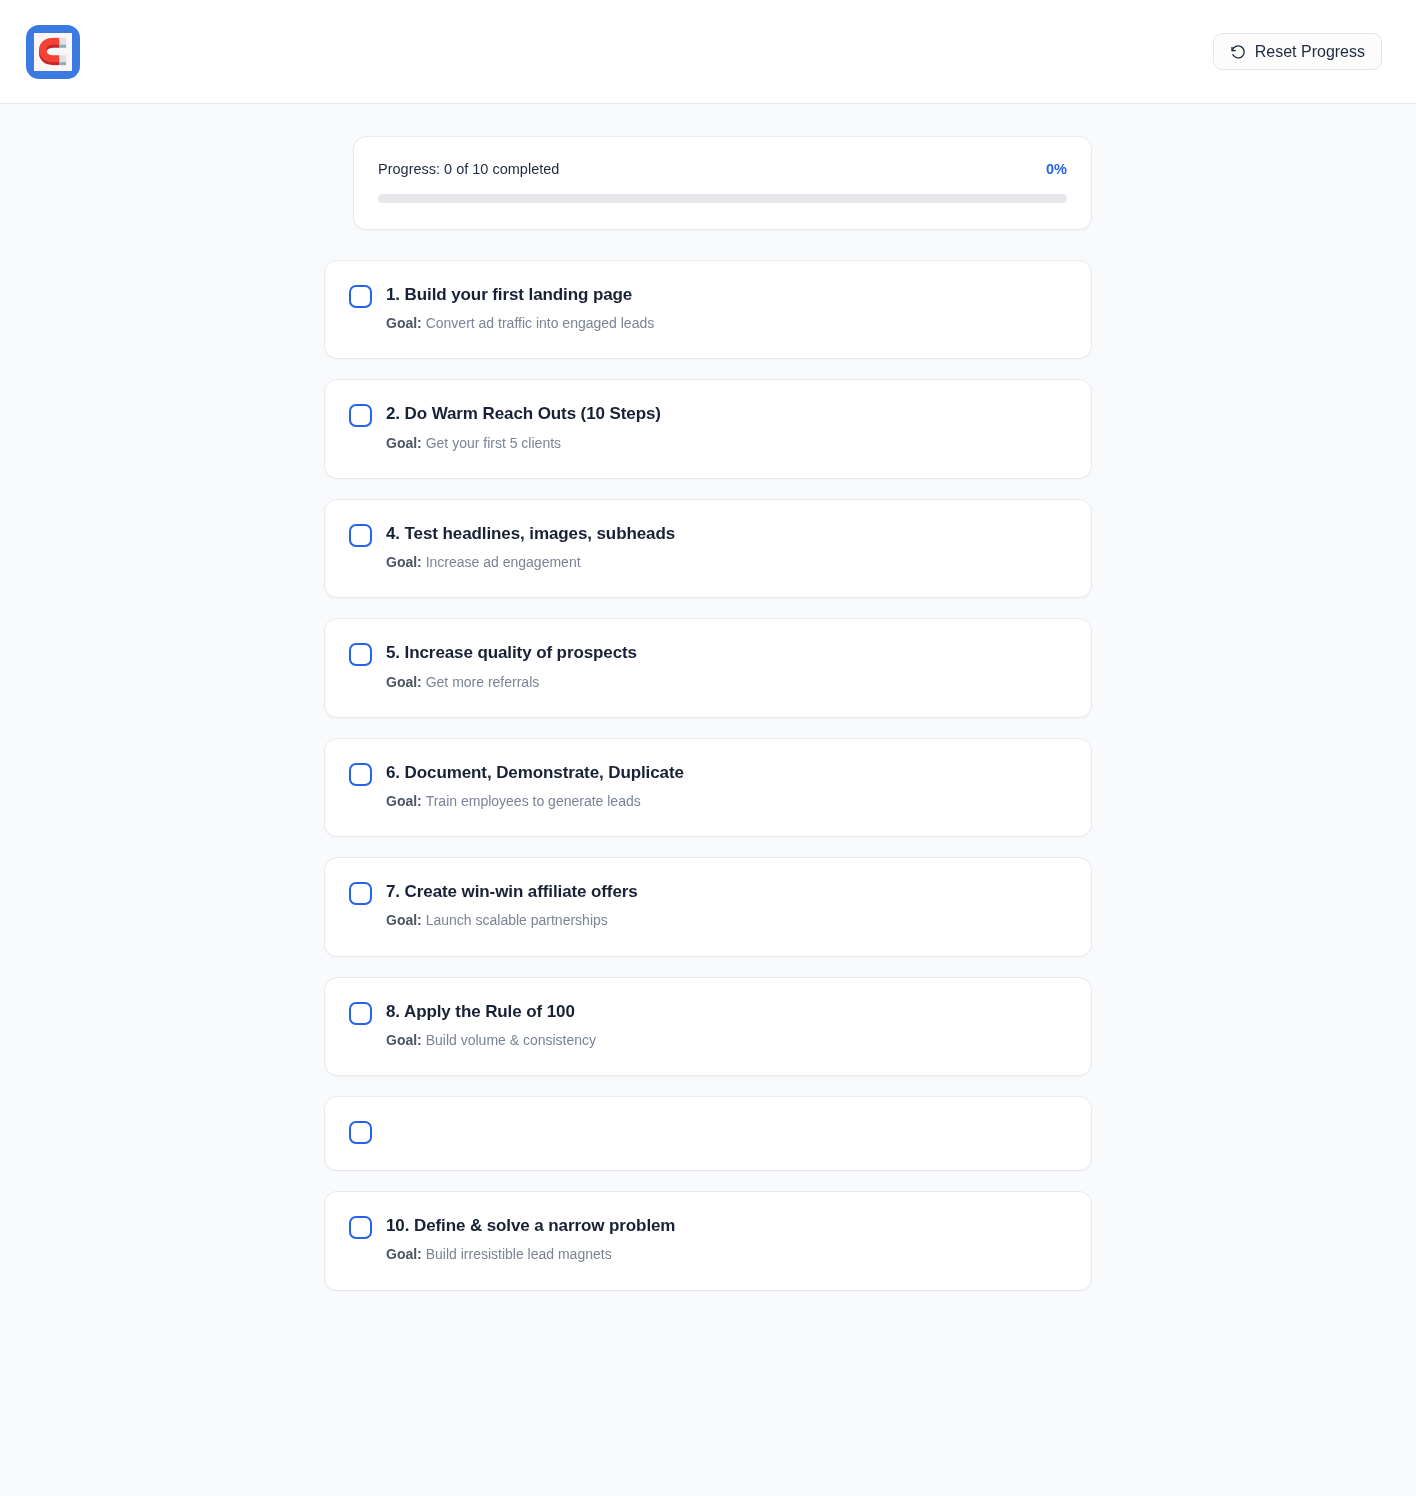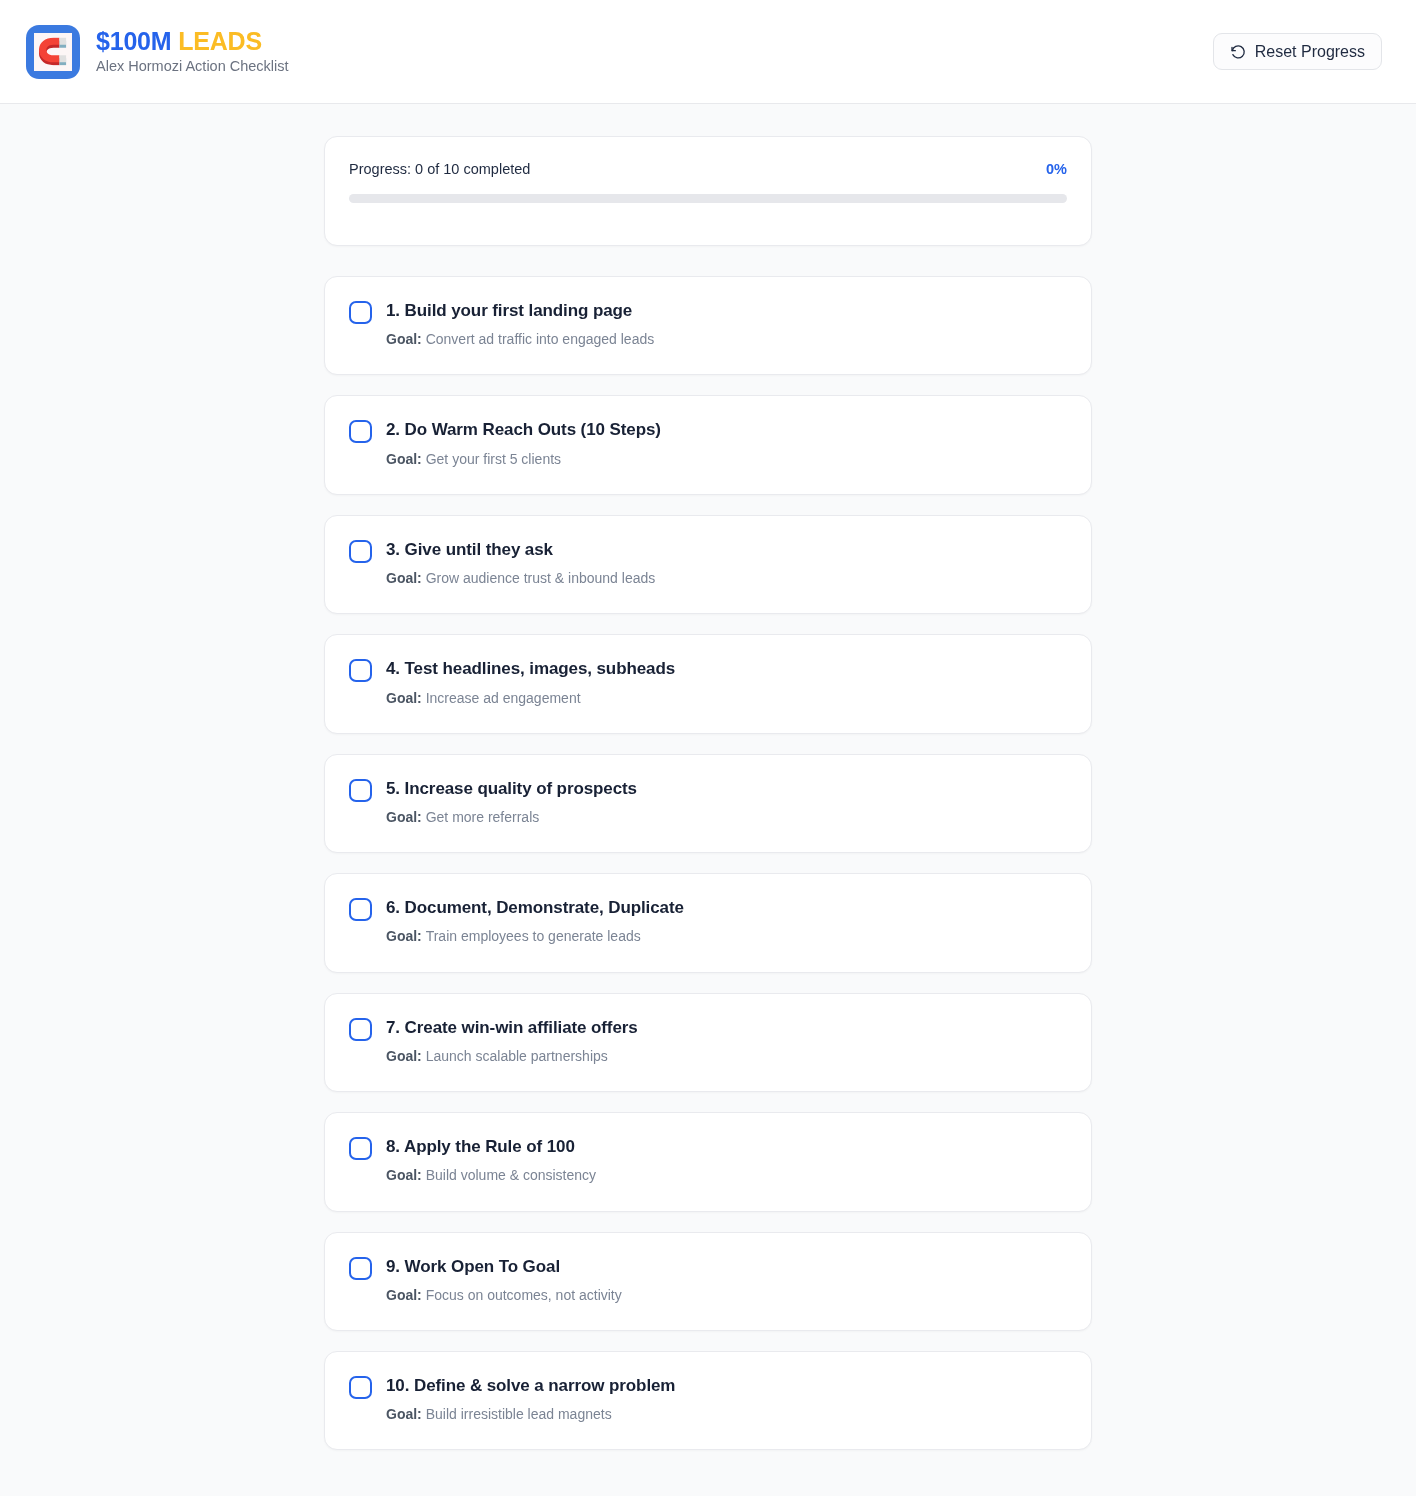--- a/index.html
+++ b/index.html
@@ -96,22 +96,23 @@
 
   .card {
     background: #ffffff;
     border: 1px solid #e9eaee;
     border-radius: 13px;
     box-shadow: 0 1px 2px rgba(16,24,40,0.03);
   }
 
   
   .progress-card {
-    padding: 24px 24px 42px 24px;
+    padding: 24px 24px 26px 24px;
     margin-bottom: 30px;
+    margin-left: 29px;
   }
   .progress-top {
     display: flex;
     align-items: center;
     justify-content: space-between;
     margin-bottom: 17px;
   }
   .progress-label {
     font-size: 14.5px;
     color: #1f2a40;
@@ -176,26 +177,20 @@
     text-align: right;
   }
 </style>
 </head>
 <body>
 
 <header class="app-header">
   <div class="brand">
     <div class="logo-tile">
       <span class="logo-inner">🧲</span>
-    </div>
-    <div class="brand-text">
-      <div class="brand-title">
-        <span class="money">$100M</span><span> </span><span class="leads">LEADS</span>
-      </div>
-      <div class="brand-sub">Alex Hormozi Action Checklist</div>
     </div>
   </div>
 
   <button class="reset-btn">
     <span>
       <svg width="16" height="16" viewBox="0 0 24 24" fill="none" stroke="#1f2a40" stroke-width="2" stroke-linecap="round" stroke-linejoin="round">
         <path d="M3 5v5h5"></path>
         <path d="M3.5 10a9 9 0 1 1 .8 6"></path>
       </svg>
     </span>
@@ -232,29 +227,20 @@
             <div class="task-body">
               <div class="task-title">2. Do Warm Reach Outs (10 Steps)</div>
               <div class="task-goal"><span class="goal-key">Goal: </span><span>Get your first 5 clients</span></div>
             </div>
           </div>
         </div>
         <div class="card task-card">
           <div class="task-row">
             <div class="checkbox"></div>
             <div class="task-body">
-              <div class="task-title">3. Give until they ask</div>
-              <div class="task-goal"><span class="goal-key">Goal: </span><span>Grow audience trust &amp; inbound leads</span></div>
-            </div>
-          </div>
-        </div>
-        <div class="card task-card">
-          <div class="task-row">
-            <div class="checkbox"></div>
-            <div class="task-body">
               <div class="task-title">4. Test headlines, images, subheads</div>
               <div class="task-goal"><span class="goal-key">Goal: </span><span>Increase ad engagement</span></div>
             </div>
           </div>
         </div>
         <div class="card task-card">
           <div class="task-row">
             <div class="checkbox"></div>
             <div class="task-body">
               <div class="task-title">5. Increase quality of prospects</div>
@@ -285,24 +271,20 @@
             <div class="checkbox"></div>
             <div class="task-body">
               <div class="task-title">8. Apply the Rule of 100</div>
               <div class="task-goal"><span class="goal-key">Goal: </span><span>Build volume &amp; consistency</span></div>
             </div>
           </div>
         </div>
         <div class="card task-card">
           <div class="task-row">
             <div class="checkbox"></div>
-            <div class="task-body">
-              <div class="task-title">9. Work Open To Goal</div>
-              <div class="task-goal"><span class="goal-key">Goal: </span><span>Focus on outcomes, not activity</span></div>
-            </div>
           </div>
         </div>
         <div class="card task-card">
           <div class="task-row">
             <div class="checkbox"></div>
             <div class="task-body">
               <div class="task-title">10. Define &amp; solve a narrow problem</div>
               <div class="task-goal"><span class="goal-key">Goal: </span><span>Build irresistible lead magnets</span></div>
             </div>
           </div>

